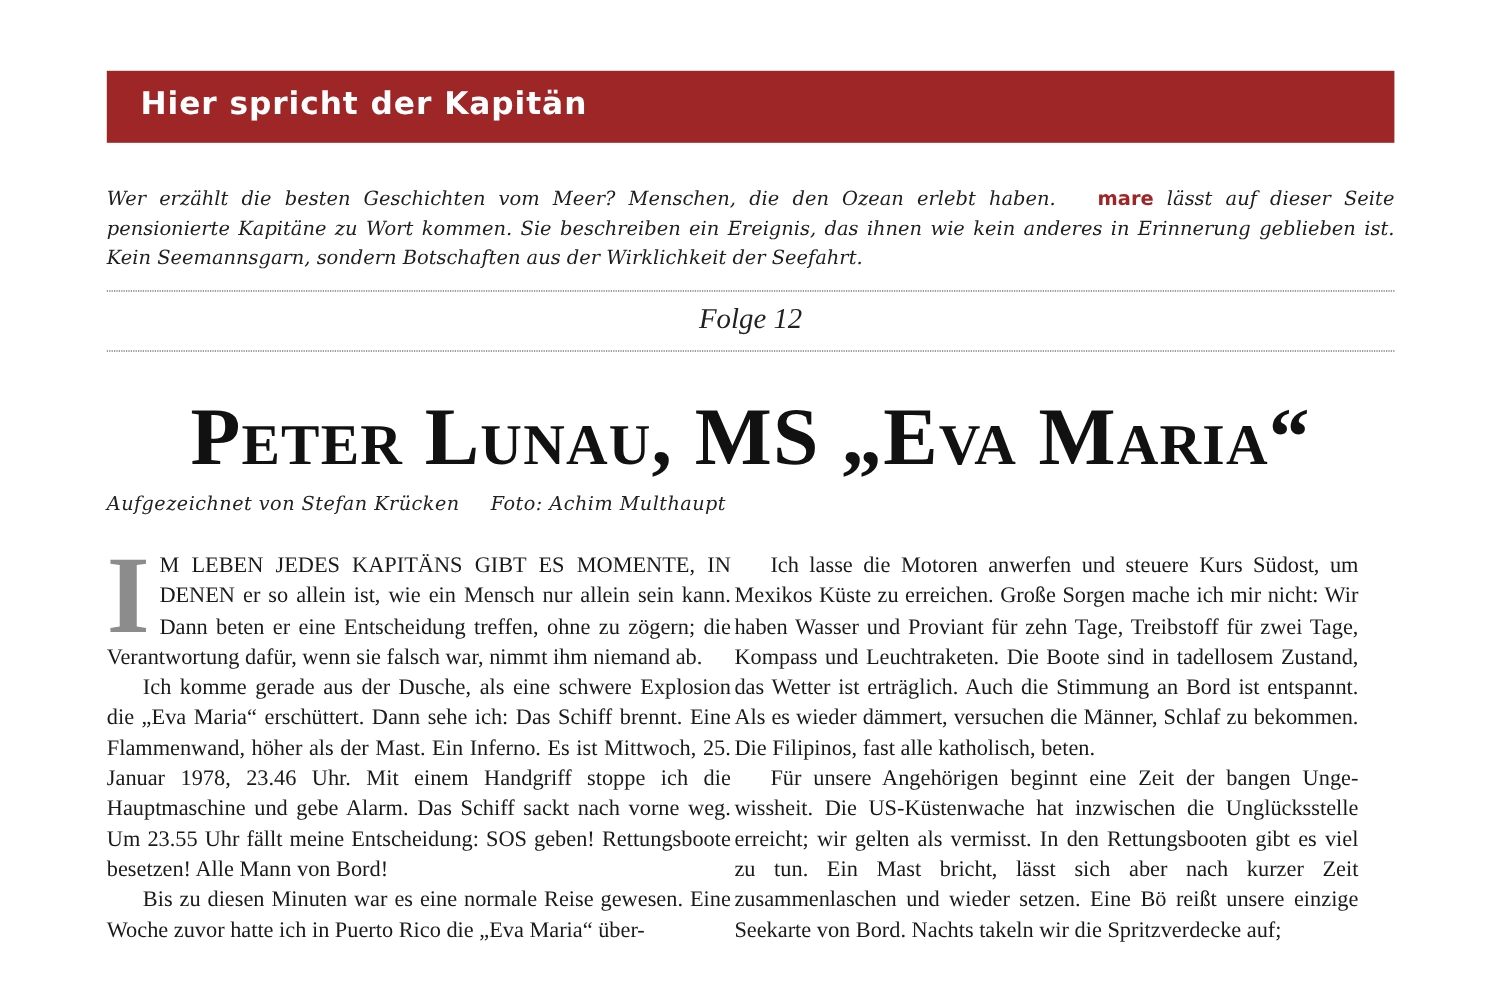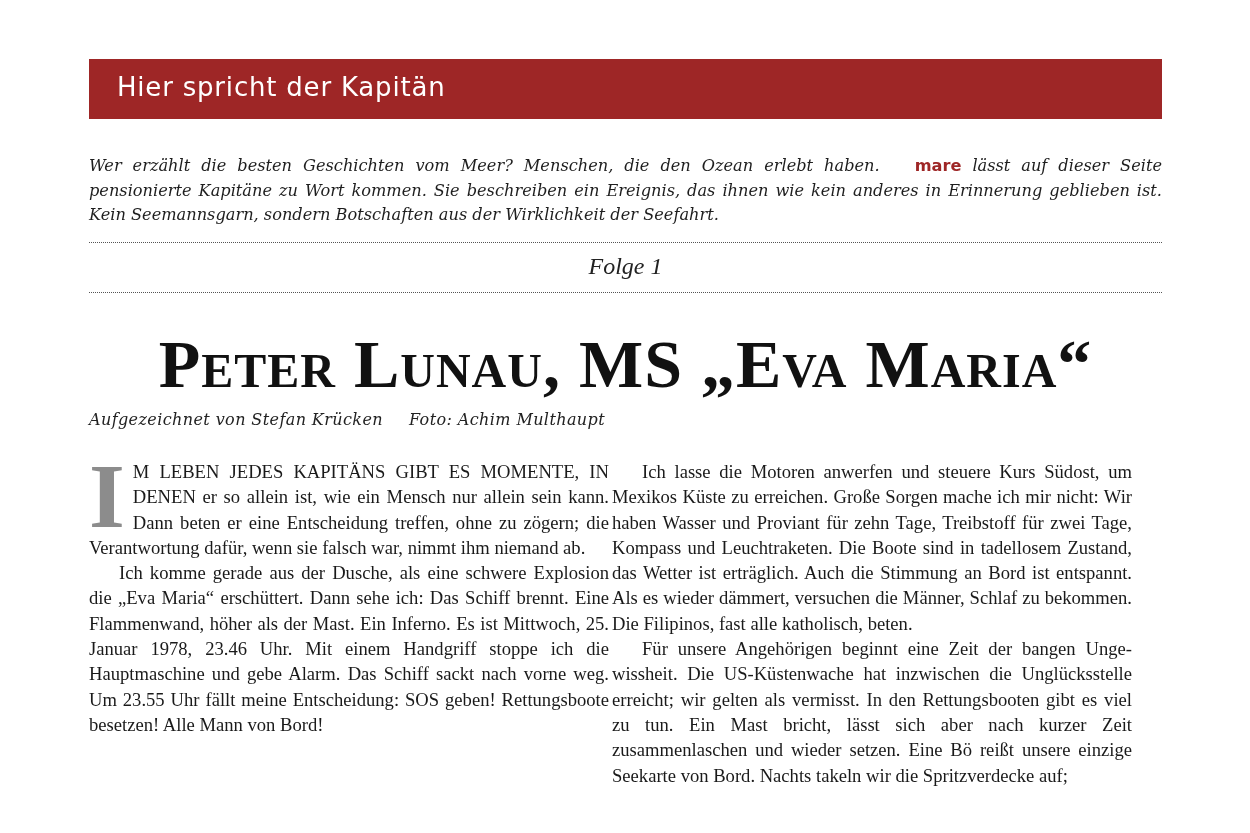--- a/index.html
+++ b/index.html
@@ -3,21 +3,21 @@
 <meta charset="utf-8">
 <style>
   html, body { margin: 0; padding: 0; background: #ffffff; }
   body { width: 1250px; height: 833px; position: relative; overflow: hidden; color: #1a1a1a; }
   .banner {
     position: absolute; left: 89px; top: 59px; width: 1073px; height: 60px;
     background: #9e2626; box-sizing: border-box;
   }
   .banner-title {
     position: absolute; left: 28px; top: 13px;
-    font-family: "DejaVu Sans", sans-serif; font-weight: normal; font-size: 26px;
+    font-family: "DejaVu Sans", sans-serif; font-weight: bold; font-size: 26px;
     color: #ffffff; letter-spacing: 0.8px;
   }
   .intro {
     position: absolute; left: 89px; top: 154px; width: 1073px;
     font-family: "DejaVu Serif", serif; font-style: italic; font-size: 16.2px;
     line-height: 24.5px; text-align: justify; color: #1e1e1e;
   }
   .intro .brand { font-family: "DejaVu Sans", sans-serif; font-style: normal; font-weight: bold; color: #9e2626; margin-left: 24px; }
   .dotted { position: absolute; left: 89px; width: 1073px; border-top: 1px dotted #555; height: 0; }
   .folge {
@@ -54,30 +54,31 @@
 </head>
 <body>
 
 <div class="banner">
   <div class="banner-title">Hier spricht der Kapitän</div>
 </div>
 
 <div class="intro"><span>Wer erzählt die besten Geschichten vom Meer? Menschen, die den Ozean erlebt haben. </span><span class="brand">mare</span><span> lässt auf dieser Seite pensionierte Kapitäne zu Wort kommen. Sie beschreiben ein Ereignis, das ihnen wie kein anderes in Erinnerung geblieben ist. Kein Seemannsgarn, sondern Botschaften aus der Wirklichkeit der Seefahrt.</span></div>
 
 <div class="dotted" style="top:242px;"></div>
-<div class="folge">Folge 1</div>
+<div class="folge">Folge 12</div>
 <div class="dotted" style="top:292px;"></div>
 
 <div class="headline">Peter Lunau, MS „Eva Maria“</div>
 
 <div class="byline">
   <span>Aufgezeichnet von Stefan Krücken</span><span>Foto: Achim Multhaupt</span>
 </div>
 
 <div class="col col-left">
   <p><span class="dropcap">I</span><span class="caps">m Leben jedes Kapitäns gibt es Momente, in denen</span><span> er so allein ist, wie ein Mensch nur allein sein kann. Dann beten er eine Entscheidung treffen, ohne zu zögern; die Ver­antwortung dafür, wenn sie falsch war, nimmt ihm niemand ab.</span></p>
   <p class="indent">Ich komme gerade aus der Dusche, als eine schwere Explo­sion die „Eva Maria“ erschüttert. Dann sehe ich: Das Schiff brennt. Eine Flammenwand, höher als der Mast. Ein Inferno. Es ist Mitt­woch, 25. Januar 1978, 23.46 Uhr. Mit einem Handgriff stoppe ich die Hauptmaschine und gebe Alarm. Das Schiff sackt nach vorne weg. Um 23.55 Uhr fällt meine Entscheidung: SOS geben! Rettungsboote besetzen! Alle Mann von Bord!</p>
+  <p class="indent">Bis zu diesen Minuten war es eine normale Reise gewesen. Eine Woche zuvor hatte ich in Puerto Rico die „Eva Maria“ über-</p>
 </div>
 
 <div class="col col-right">
   <p class="indent">Ich lasse die Motoren anwerfen und steuere Kurs Südost, um Mexikos Küste zu erreichen. Große Sorgen mache ich mir nicht: Wir haben Wasser und Proviant für zehn Tage, Treibstoff für zwei Tage, Kompass und Leuchtraketen. Die Boote sind in tadellosem Zustand, das Wetter ist erträglich. Auch die Stimmung an Bord ist entspannt. Als es wieder dämmert, versuchen die Männer, Schlaf zu bekommen. Die Filipinos, fast alle katholisch, beten.</p>
   <p class="indent">Für unsere Angehörigen beginnt eine Zeit der bangen Unge­wissheit. Die US-Küstenwache hat inzwischen die Unglücksstelle erreicht; wir gelten als vermisst. In den Rettungsbooten gibt es viel zu tun. Ein Mast bricht, lässt sich aber nach kurzer Zeit zusammenlaschen und wieder setzen. Eine Bö reißt unsere einzi­ge Seekarte von Bord. Nachts takeln wir die Spritzverdecke auf;</p>
 </div>
 
 </body></html>

